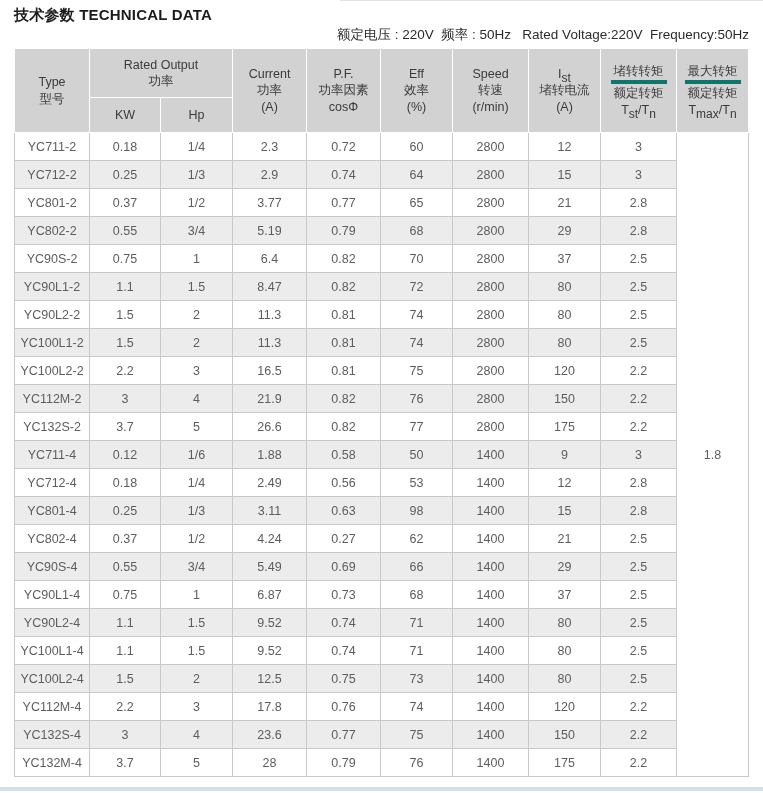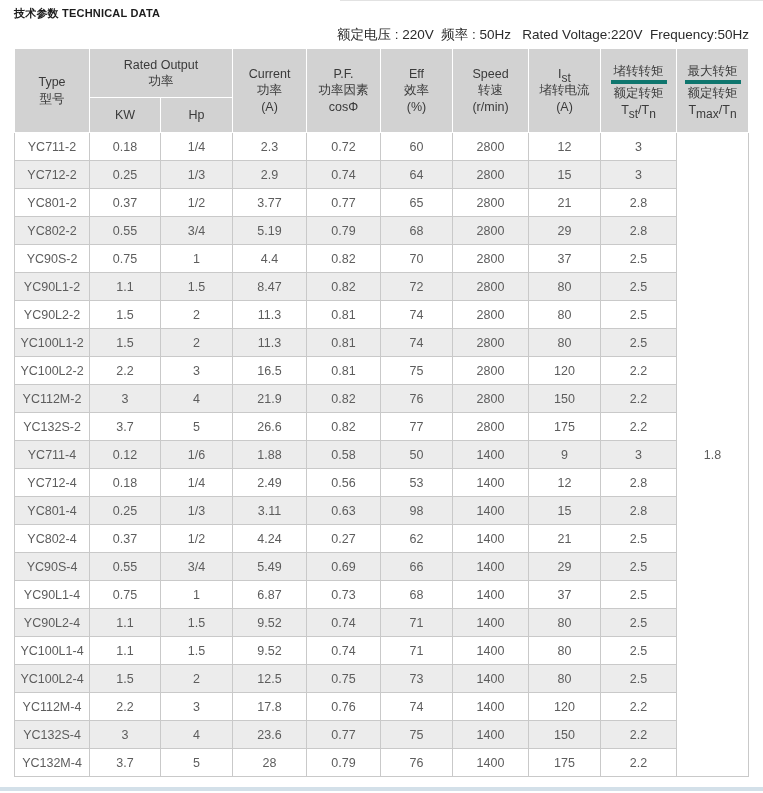--- a/index.html
+++ b/index.html
@@ -8,21 +8,21 @@
     background:#ffffff;
     font-family:"Liberation Sans","DejaVu Sans",sans-serif;
     position:relative; overflow:hidden;
   }
   .top-rule {
     position:absolute; top:0; left:340px; right:0;
     height:1px; background:#e2e2e2;
   }
   .title {
     position:absolute; left:14px; top:6px;
-    font-size:11px; font-weight:bold; color:#1c1c1c;
+    font-size:15px; font-weight:bold; color:#1c1c1c;
     letter-spacing:0.2px; white-space:pre;
   }
   .subtitle {
     position:absolute; right:14px; top:26px;
     font-size:13.5px; color:#2b2b2b; white-space:pre;
   }
   table.data-table {
     position:absolute; left:14px; top:48px;
     width:734px; border-collapse:collapse; table-layout:fixed;
   }
@@ -181,21 +181,21 @@
         <td>0.79</td>
         <td>68</td>
         <td>2800</td>
         <td>29</td>
         <td>2.8</td>
       </tr>
       <tr>
         <td>YC90S-2</td>
         <td>0.75</td>
         <td>1</td>
-        <td>4.4</td>
+        <td>6.4</td>
         <td>0.82</td>
         <td>70</td>
         <td>2800</td>
         <td>37</td>
         <td>2.5</td>
       </tr>
       <tr>
         <td>YC90L1-2</td>
         <td>1.1</td>
         <td>1.5</td>

